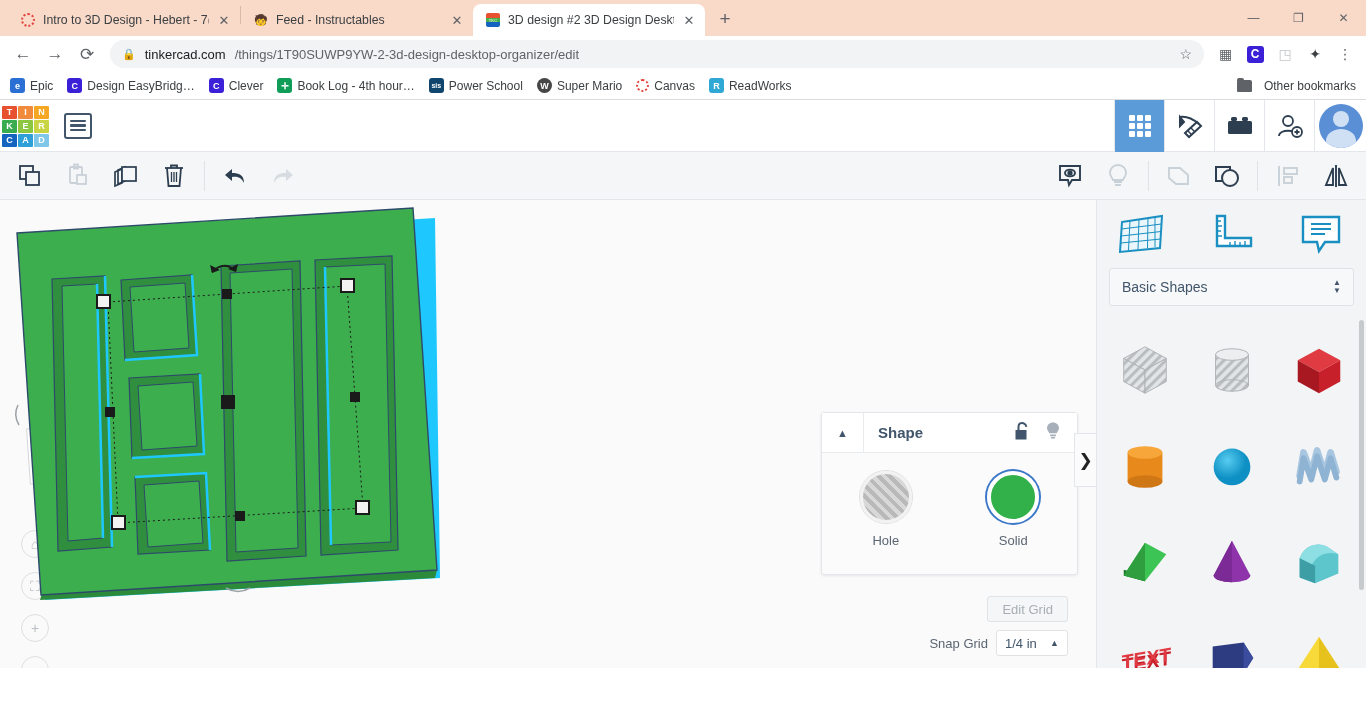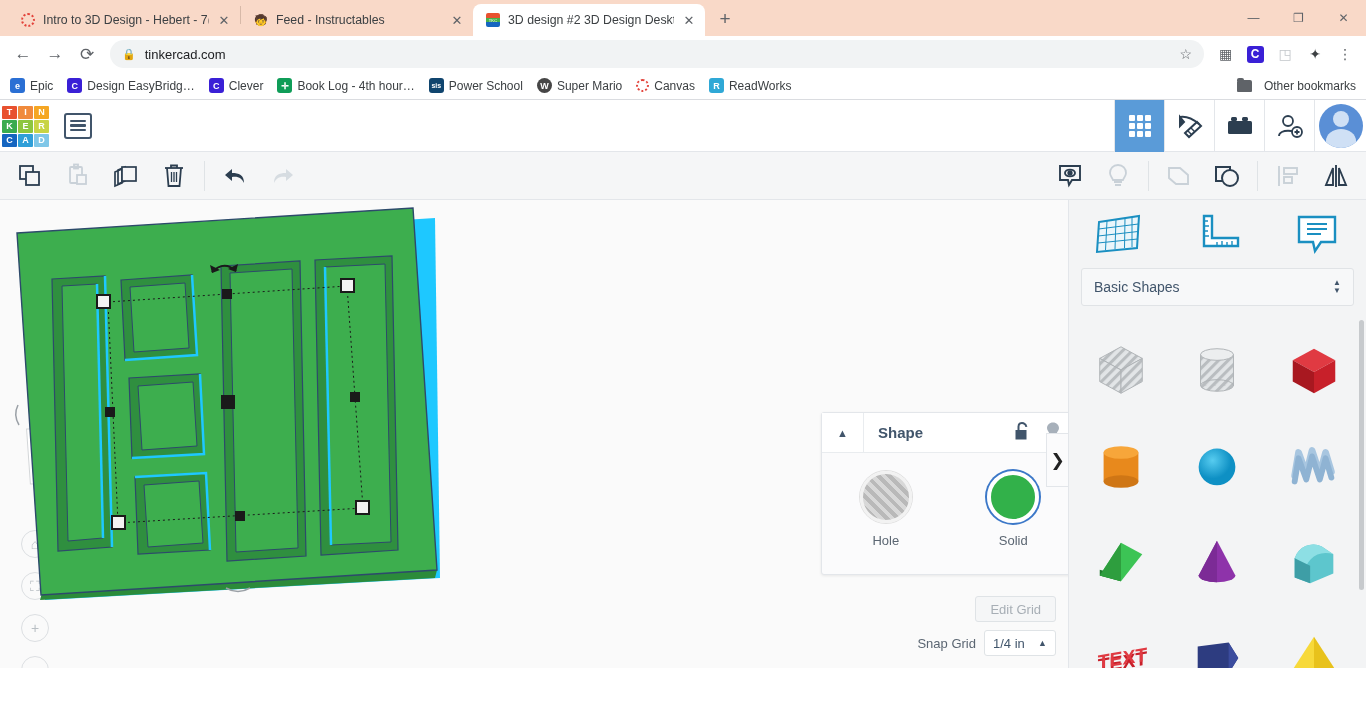--- a/index.html
+++ b/index.html
@@ -178,21 +178,21 @@
   .sp-opt { width: 100px; text-align: center; }
   .sp-swatch { width: 52px; height: 52px; border-radius: 50%; margin: 0 auto 10px; }
   .sp-swatch.solid { background: #32b14a; border: 4px solid #fff;
     box-shadow: 0 0 0 2px #3c78c8; }
   .sp-swatch.hole { border: 3px solid #f2f2f2; background:
     repeating-linear-gradient(45deg, #b9b9b9 0 4px, #d8d8d8 4px 8px);
     box-shadow: 0 0 0 1px #e0e0e0; }
   .sp-lbl { font-size: 13px; color: #5b6672; }
 
   
-  .grid-controls { position: absolute; right: 12px; bottom: 12px; text-align: right; }
+  .grid-controls { position: absolute; right: 28px; bottom: 12px; text-align: right; }
   .editgrid-btn {
     display: inline-flex; align-items: center; justify-content: center;
     height: 26px; padding: 0 14px; border: 1px solid #dfe3e6; border-radius: 3px;
     background: #f5f6f7; color: #a7aeb5; font-size: 13px; margin-bottom: 8px;
   }
   .snaprow { display: flex; align-items: center; justify-content: flex-end; gap: 8px; }
   .snaplbl { font-size: 13px; color: #5b6672; }
   .snapsel {
     height: 26px; min-width: 72px; border: 1px solid #dfe3e6; border-radius: 3px;
     background: #fff; display: flex; align-items: center; justify-content: space-between;
@@ -201,21 +201,21 @@
 
   
   .panel-toggle {
     position: absolute; right: 0px; top: 233px; width: 22px; height: 54px;
     background: #fbfbfc; border: 1px solid #e3e6ea; border-right: none;
     display: flex; align-items: center; justify-content: center;
     font-size: 17px; color: #222; z-index: 5;
   }
 
   
-  .sidebar { width: 298px; background: #f3f4f5; border-left: 1px solid #e3e6ea;
+  .sidebar { width: 270px; background: #f3f4f5; border-left: 1px solid #e3e6ea;
     display: flex; flex-direction: column; }
   .sb-tabs { height: 76px; display: flex; align-items: center;
     justify-content: space-around; background: #f3f4f5; }
   .sb-tab { width: 74px; height: 54px; display: flex; align-items: center;
     justify-content: center; }
   .sb-select-wrap { padding: 0 12px 10px; }
   .sb-select {
     height: 38px; background: #f7f8f9; border: 1px solid #e0e3e6; border-radius: 3px;
     display: flex; align-items: center; padding: 0 12px; font-size: 14px; color: #41556b;
   }
@@ -264,20 +264,21 @@
   </div>
 </div>
 
 <div class="browser-toolbar">
   <div class="navbtn">←</div>
   <div class="navbtn">→</div>
   <div class="navbtn">⟳</div>
   <div class="omnibox">
     <span class="lock">🔒</span>
     <span class="url-main">tinkercad.com</span>
+      <span>/things/1T90SUWP9YW-2-3d-design-desktop-organizer/edit</span>
     <span class="star">☆</span>
   </div>
   <div class="ext-icons">
     <div class="ei ei-qr">▦</div>
     <div class="ei">
         <span class="ei-c">C</span>
       </div>
     <div class="ei" style="color:#c3c7cb;">◳</div>
     <div class="ei" style="color:#3c4043;">✦</div>
     <div class="ei">⋮</div>

